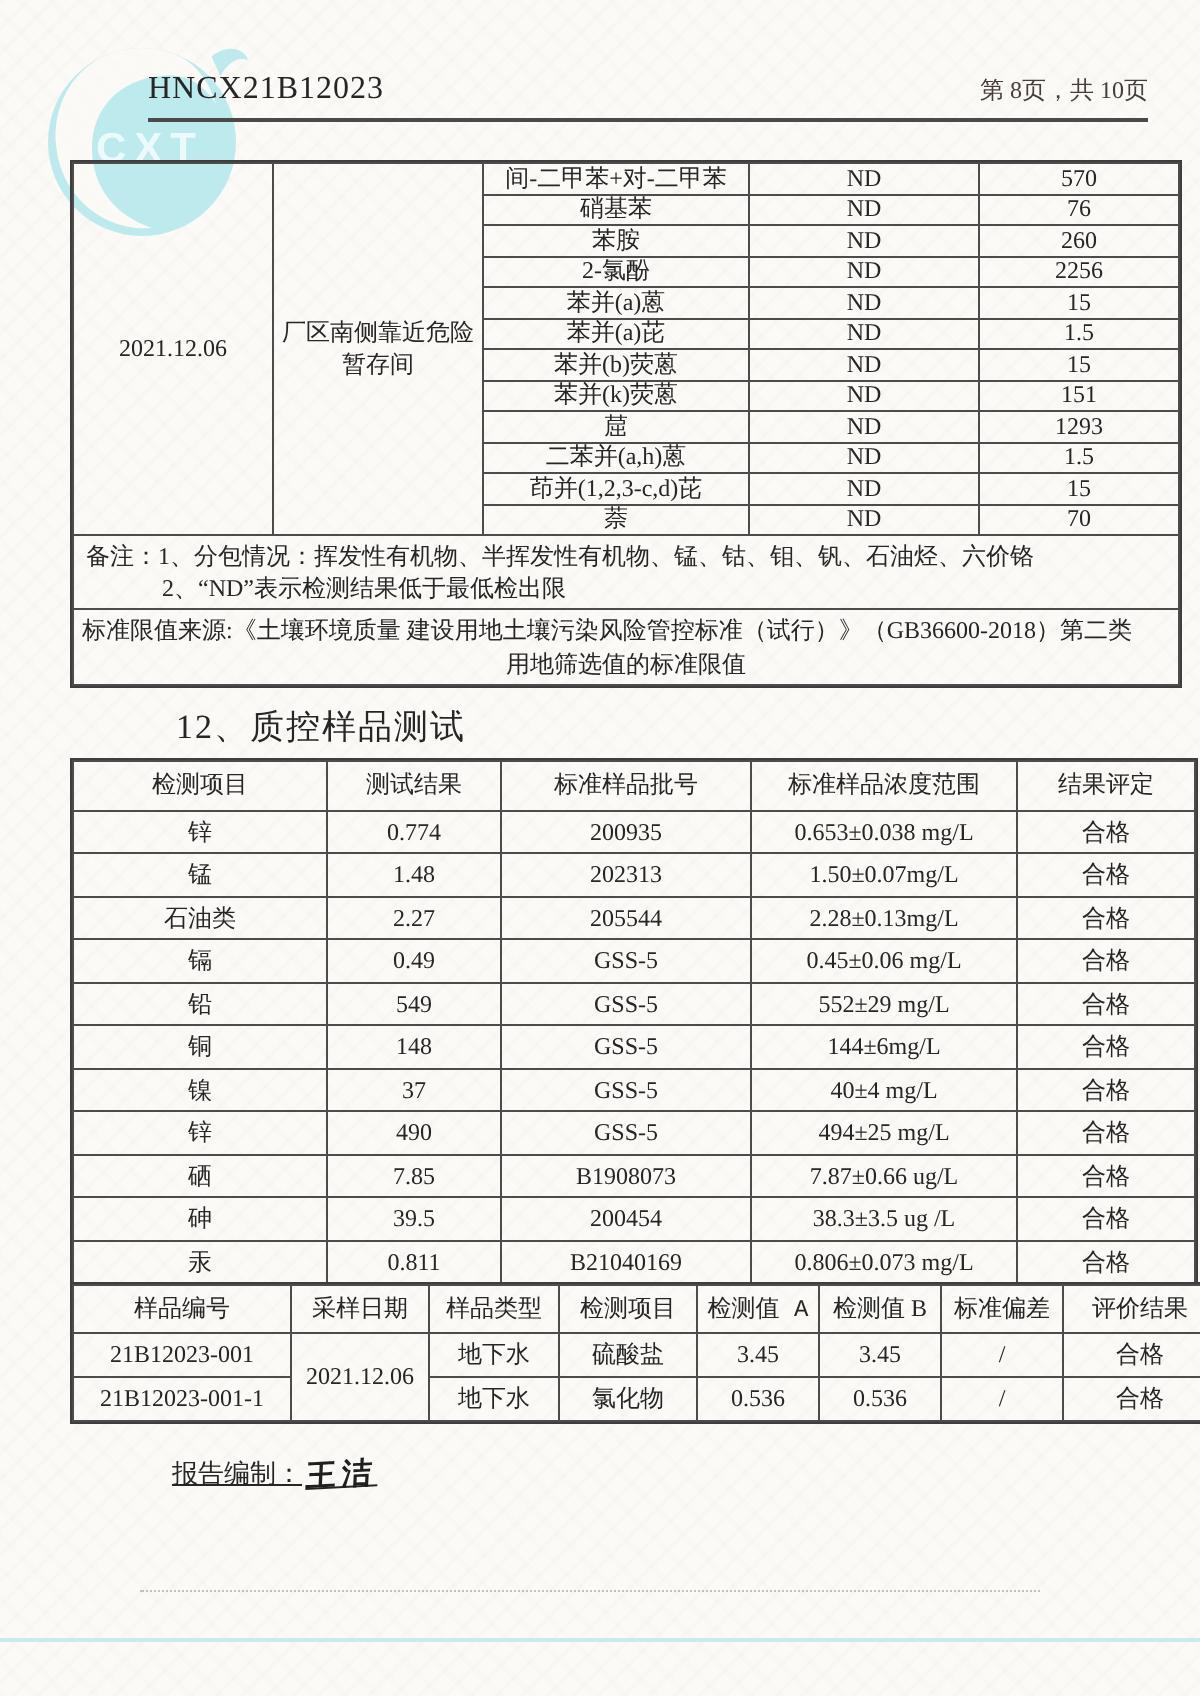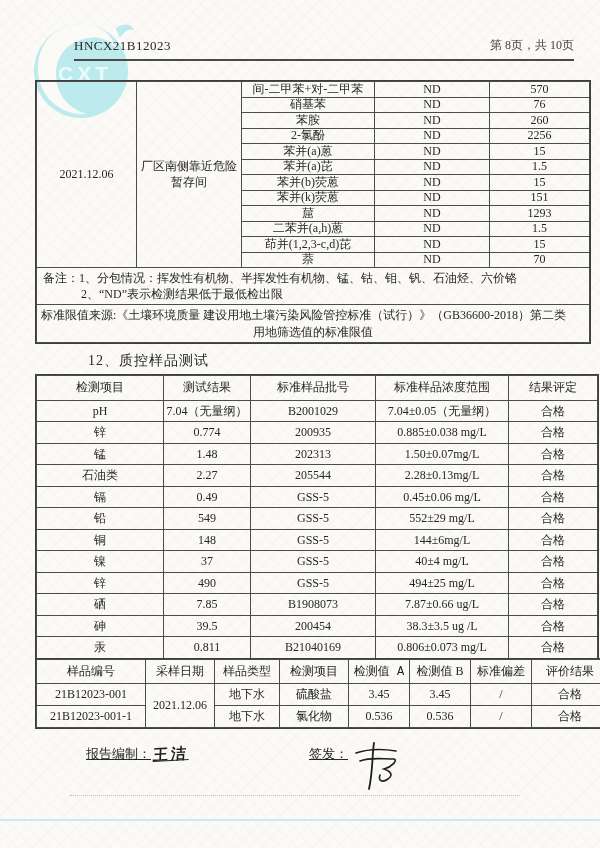--- a/index.html
+++ b/index.html
@@ -8,45 +8,45 @@
     background:#fbfaf7;
     font-family:"Liberation Serif","DejaVu Serif",serif;
     color:#262626;
   }
   .paper-texture{
     position:absolute;inset:0;z-index:0;pointer-events:none;
     background:
       repeating-linear-gradient(135deg, rgba(210,208,200,0.07) 0 2px, transparent 2px 9px),
       repeating-linear-gradient(45deg, rgba(215,212,205,0.05) 0 3px, transparent 3px 11px);
   }
-  .logo{position:absolute;left:28px;top:14px;width:110px;height:110px;z-index:1;opacity:.85;}
+  .logo{position:absolute;left:18px;top:14px;width:110px;height:110px;z-index:1;opacity:.85;}
   .content{position:absolute;left:36px;top:30px;width:538px;z-index:2;}
   .hdr{display:flex;justify-content:space-between;align-items:flex-end;
        margin-left:38px;border-bottom:2px solid #4a4a4a;padding-bottom:5px;height:24px;}
-  .hdr .rno{font-size:13px;letter-spacing:.5px;}
+  .hdr .rno{font-size:16px;letter-spacing:.5px;}
   .hdr .pg{font-size:12px;color:#453d3a;}
   table{border-collapse:collapse;width:100%;table-layout:fixed;}
   table, td, th{border:1px solid #4c4c4c;}
   .tb{box-shadow:0 0 0 1px #3e3e3e;}
   td,th{font-size:12px;text-align:center;vertical-align:middle;padding:0 2px;
         font-weight:normal;overflow:hidden;}
   
   .t1{margin-top:20px;}
   .t1 td{height:14.5px;line-height:1.08;}
   .t1 .c-date{width:95px;}
   .t1 .c-loc{width:100px;line-height:1.3;}
   .t1 .c-par{width:128px;}
   .t1 .c-nd{width:110px;}
   .t1 .c-val{width:95px;}
   .t1 .note-cell{text-align:left;height:auto;padding:2px 4px 2px 6px;line-height:1.35;}
   .t1 .note2{padding-left:38px;}
   .t1 .std-cell{text-align:left;height:auto;padding:2px 4px;line-height:1.35;}
   .t1 .std2{text-align:center;}
   
-  .sec-title{font-size:14px;margin:9px 0 5px 52px;letter-spacing:1px;}
+  .sec-title{font-size:17px;margin:9px 0 5px 52px;letter-spacing:1px;}
   
   .t2 th{height:24px;}
   .t2 td{height:20.5px;}
   .t2 .c1{width:122px;}
   .t2 .c2{width:82px;margin-top:48px;}
   .t2 .c3{width:120px;}
   .t2 .c4{width:128px;}
   .t2 .c5{width:84px;margin-top:16px;}
   
   .t3 th{height:23px;}
@@ -176,31 +176,24 @@
   <table class="t2 tb">
     <tbody>
         <tr>
       <th class="c1">检测项目</th>
       <th class="c2">测试结果</th>
       <th class="c3">标准样品批号</th>
       <th class="c4">标准样品浓度范围</th>
       <th class="c5">结果评定</th>
     </tr>
     <tr>
-          <td>pH</td>
-          <td>7.04（无量纲）</td>
-          <td>B2001029</td>
-          <td>7.04±0.05（无量纲）</td>
-          <td>合格</td>
-        </tr>
-    <tr>
           <td>锌</td>
           <td>0.774</td>
           <td>200935</td>
-          <td>0.885±0.038 mg/L</td>
+          <td>0.653±0.038 mg/L</td>
           <td>合格</td>
         </tr>
     <tr>
           <td>锰</td>
           <td>1.48</td>
           <td>202313</td>
           <td>1.50±0.07mg/L</td>
           <td>合格</td>
         </tr>
     <tr>
@@ -303,24 +296,17 @@
   </tbody>
     </table>
 
   <div class="sigs">
     <div class="sig-block">
       <span class="sig-label">报告编制：</span>
       <span class="sig-name">王洁</span>
     </div>
     <div class="gap1"></div>
     <div class="gap2"></div>
-    <div class="sig-block">
-      <span class="sig-label">签发：</span>
-      <svg class="scribble" width="54" height="52" viewBox="0 0 54 52">
-        <path d="M26 2 C 24 14 25 30 21 48" fill="none" stroke="#1e1e1e" stroke-width="1.8" stroke-linecap="round"></path>
-        <path d="M8 12 C 20 8 36 8 48 10 M12 20 C 22 16 34 18 46 18 C 50 19 44 26 36 28 C 42 30 46 34 40 38 C 34 42 30 40 32 34" fill="none" stroke="#1e1e1e" stroke-width="1.6" stroke-linecap="round"></path>
-      </svg>
-    </div>
   </div>
 </div>
 
 <div class="faint-line"></div>
 <div class="teal-line" style="background:#c7ebee;"></div>
 
 </body></html>

